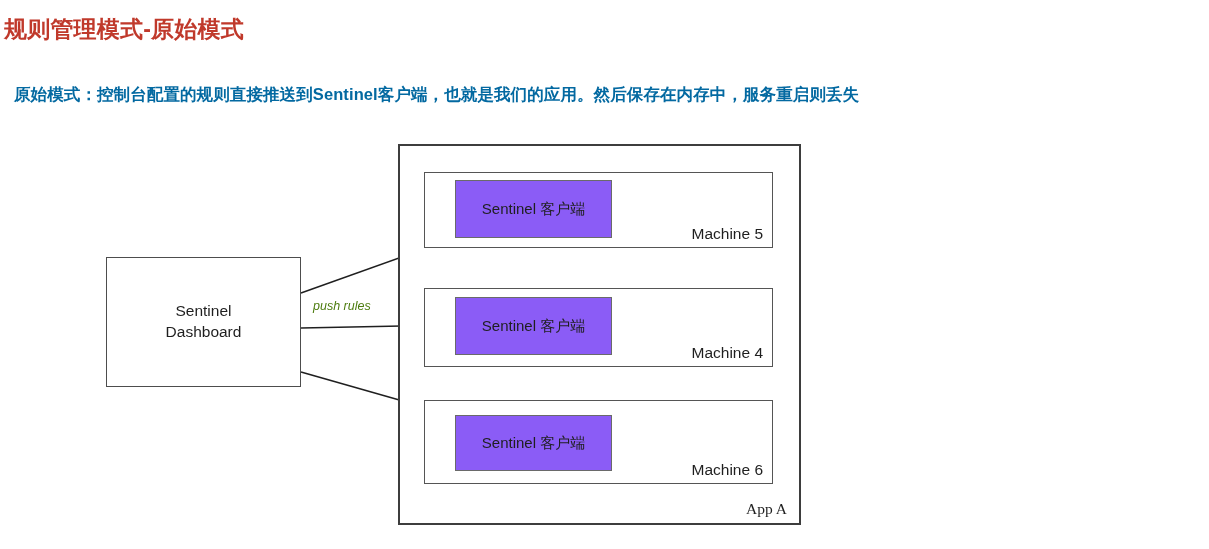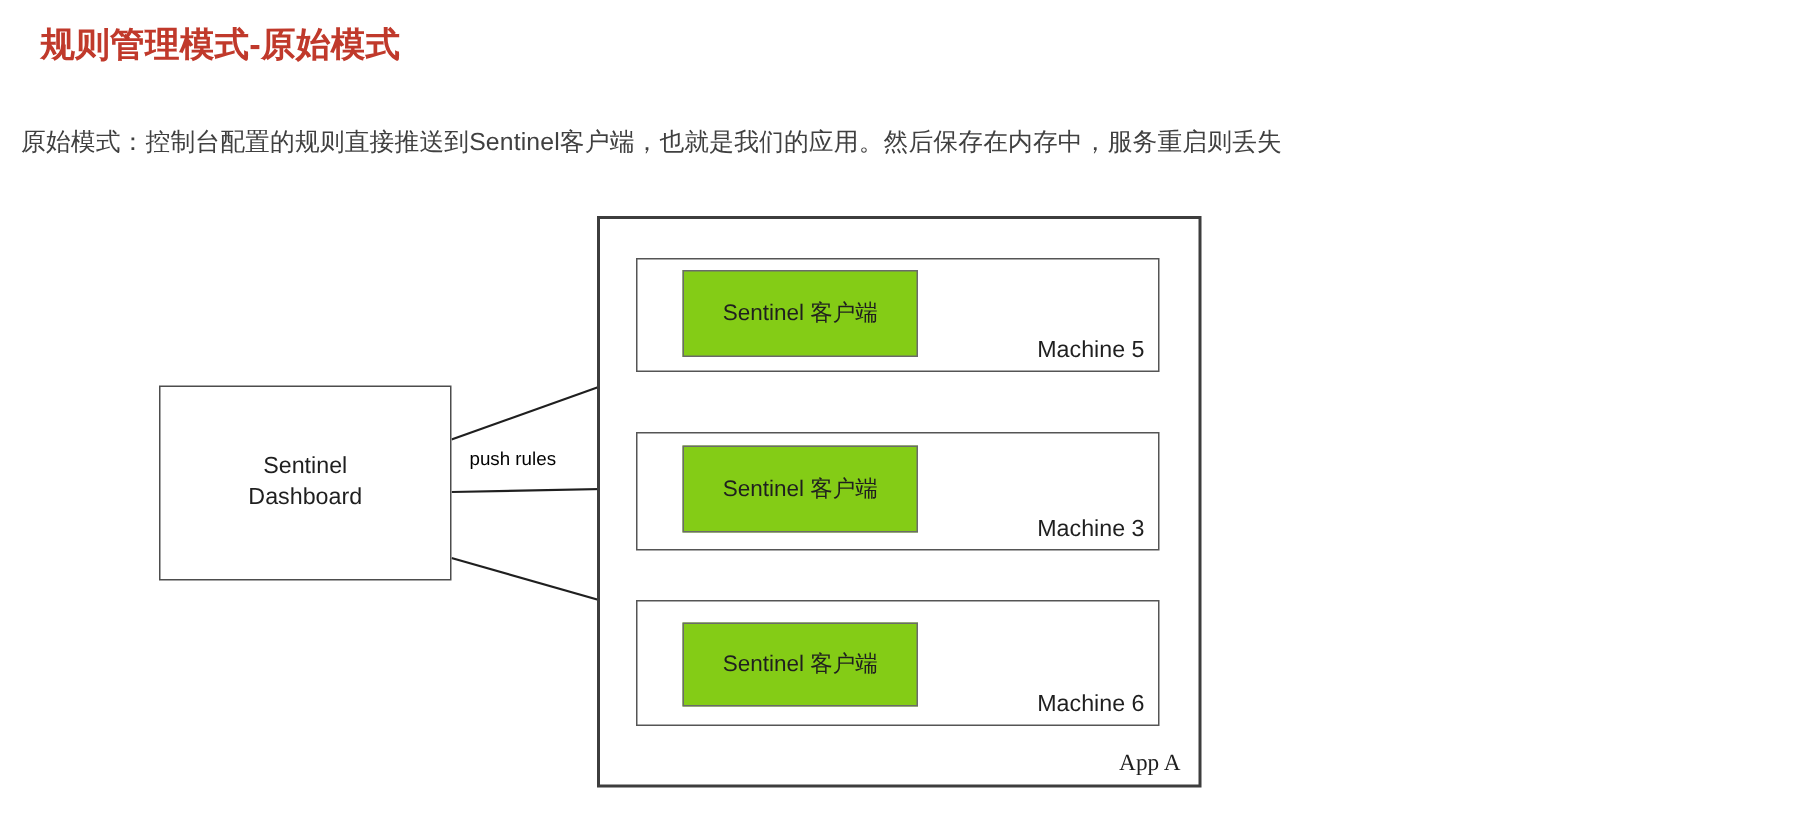--- a/index.html
+++ b/index.html
@@ -10,35 +10,35 @@
   body {
     width: 1209px;
     height: 549px;
     position: relative;
     font-family: "Liberation Sans", "DejaVu Sans", sans-serif;
     color: #222222;
     overflow: hidden;
   }
   #page-title {
     position: absolute;
-    left: 27px;
+    left: 4px;
     top: 14px;
     font-size: 23px;
     font-weight: 700;
     letter-spacing: 0.2px;
     color: #c0392b;
     white-space: nowrap;
   }
   #page-subtitle {
     position: absolute;
     left: 14px;
     top: 84px;
     font-size: 16.5px;
-    font-weight: 400;
-    color: #404040;
+    font-weight: 700;
+    color: #0369a1;
     white-space: nowrap;
     letter-spacing: 0.1px;
   }
   #diagram {
     position: absolute;
     left: 0;
     top: 130px;
     width: 1209px;
     height: 419px;
   }
@@ -68,21 +68,21 @@
     border-width: 1.6px;
     border-color: #555555;
   }
   .box-machine-1 { top: 42px;  height: 76px; }
   .box-machine-2 { top: 158px; height: 79px; }
   .box-machine-3 { top: 270px; height: 84px; }
 
   .box-client {
     position: absolute;
     box-sizing: border-box;
-    background: #84cc16;
+    background: #8b5cf6;
     border: 1.5px solid #6a6a6a;
     left: 455px;
     width: 157px;
   }
   .box-client-1 { top: 50px;  height: 58px; }
   .box-client-2 { top: 167px; height: 58px; }
   .box-client-3 { top: 285px; height: 56px; }
 
   .box-dashboard {
     left: 106px;
@@ -131,22 +131,23 @@
     font-size: 15.5px;
     line-height: 1.35;
     color: #1f1f1f;
     white-space: pre-line;
   }
   .edge-label {
     position: absolute;
     left: 313px;
     top: 169px;
     font-size: 12.5px;
-    color: #000000;
+    color: #4d7c0f;
     white-space: nowrap;
+    font-style: italic;
   }
 </style>
 </head>
 <body>
 
 <div id="page-title">规则管理模式-原始模式</div>
 <div id="page-subtitle">原始模式：控制台配置的规则直接推送到Sentinel客户端，也就是我们的应用。然后保存在内存中，服务重启则丢失</div>
 
 <div id="diagram">
 
@@ -173,21 +174,21 @@
   </div>
 
   <div class="box box-machine box-machine-1">
     <div class="machine-label">Machine 5</div>
   </div>
   <div class="box-client box-client-1">
     <div class="client-label">Sentinel 客户端</div>
   </div>
 
   <div class="box box-machine box-machine-2">
-    <div class="machine-label">Machine 3</div>
+    <div class="machine-label">Machine 4</div>
   </div>
   <div class="box-client box-client-2">
     <div class="client-label">Sentinel 客户端</div>
   </div>
 
   <div class="box box-machine box-machine-3">
     <div class="machine-label">Machine 6</div>
   </div>
   <div class="box-client box-client-3">
     <div class="client-label">Sentinel 客户端</div>

